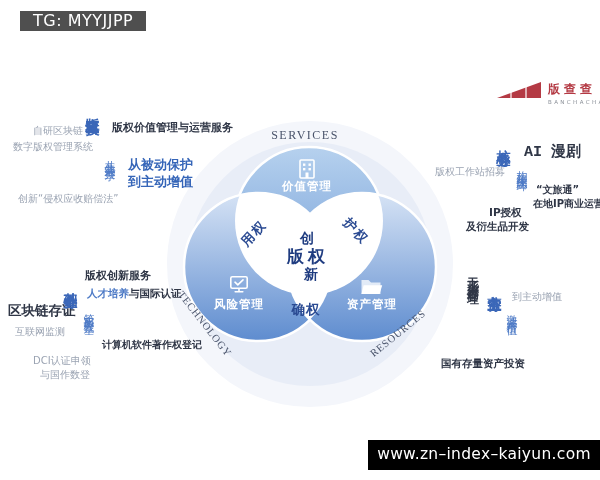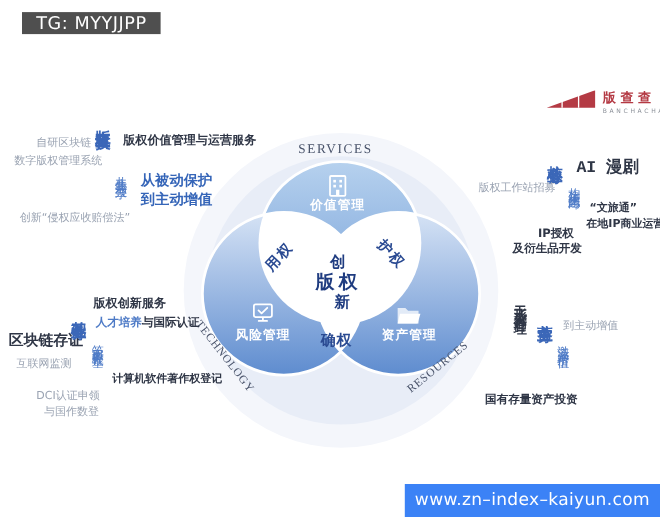--- a/index.html
+++ b/index.html
@@ -10,21 +10,21 @@
   .abs{position:absolute;white-space:nowrap;line-height:1.25;}
   .v{writing-mode:vertical-rl;text-orientation:upright;line-height:1;}
   .gray{color:#9aa3b2;font-size:10px;}
   .dark{color:#2f3646;}
   .blue{color:#4d7ac6;}
   .b{font-weight:bold;}
 
   
   .tg-badge{left:20px;top:11px;background:#4f4f4f;color:#fff;font-size:16px;
     padding:0 13px;letter-spacing:0.5px;}
-  .site-bar{left:368px;top:440px;width:232px;height:30px;background:#3b82f6;color:#fff;
+  .site-bar{left:368px;top:440px;width:232px;height:30px;background:#000000;color:#fff;
     font-size:15.5px;display:flex;align-items:center;justify-content:center;letter-spacing:0.3px;}
 
   
   .logo{left:497px;top:82px;display:flex;align-items:flex-start;}
   .logo-cn{color:#b43a44;font-weight:bold;font-size:12px;letter-spacing:4px;display:block;}
   .logo-en{color:#8b9098;font-size:5.5px;letter-spacing:2.4px;display:block;margin-top:2px;}
 
   
   .sv-note1{left:33px;top:125px;}
   .sv-note2{left:13px;top:141px;}

